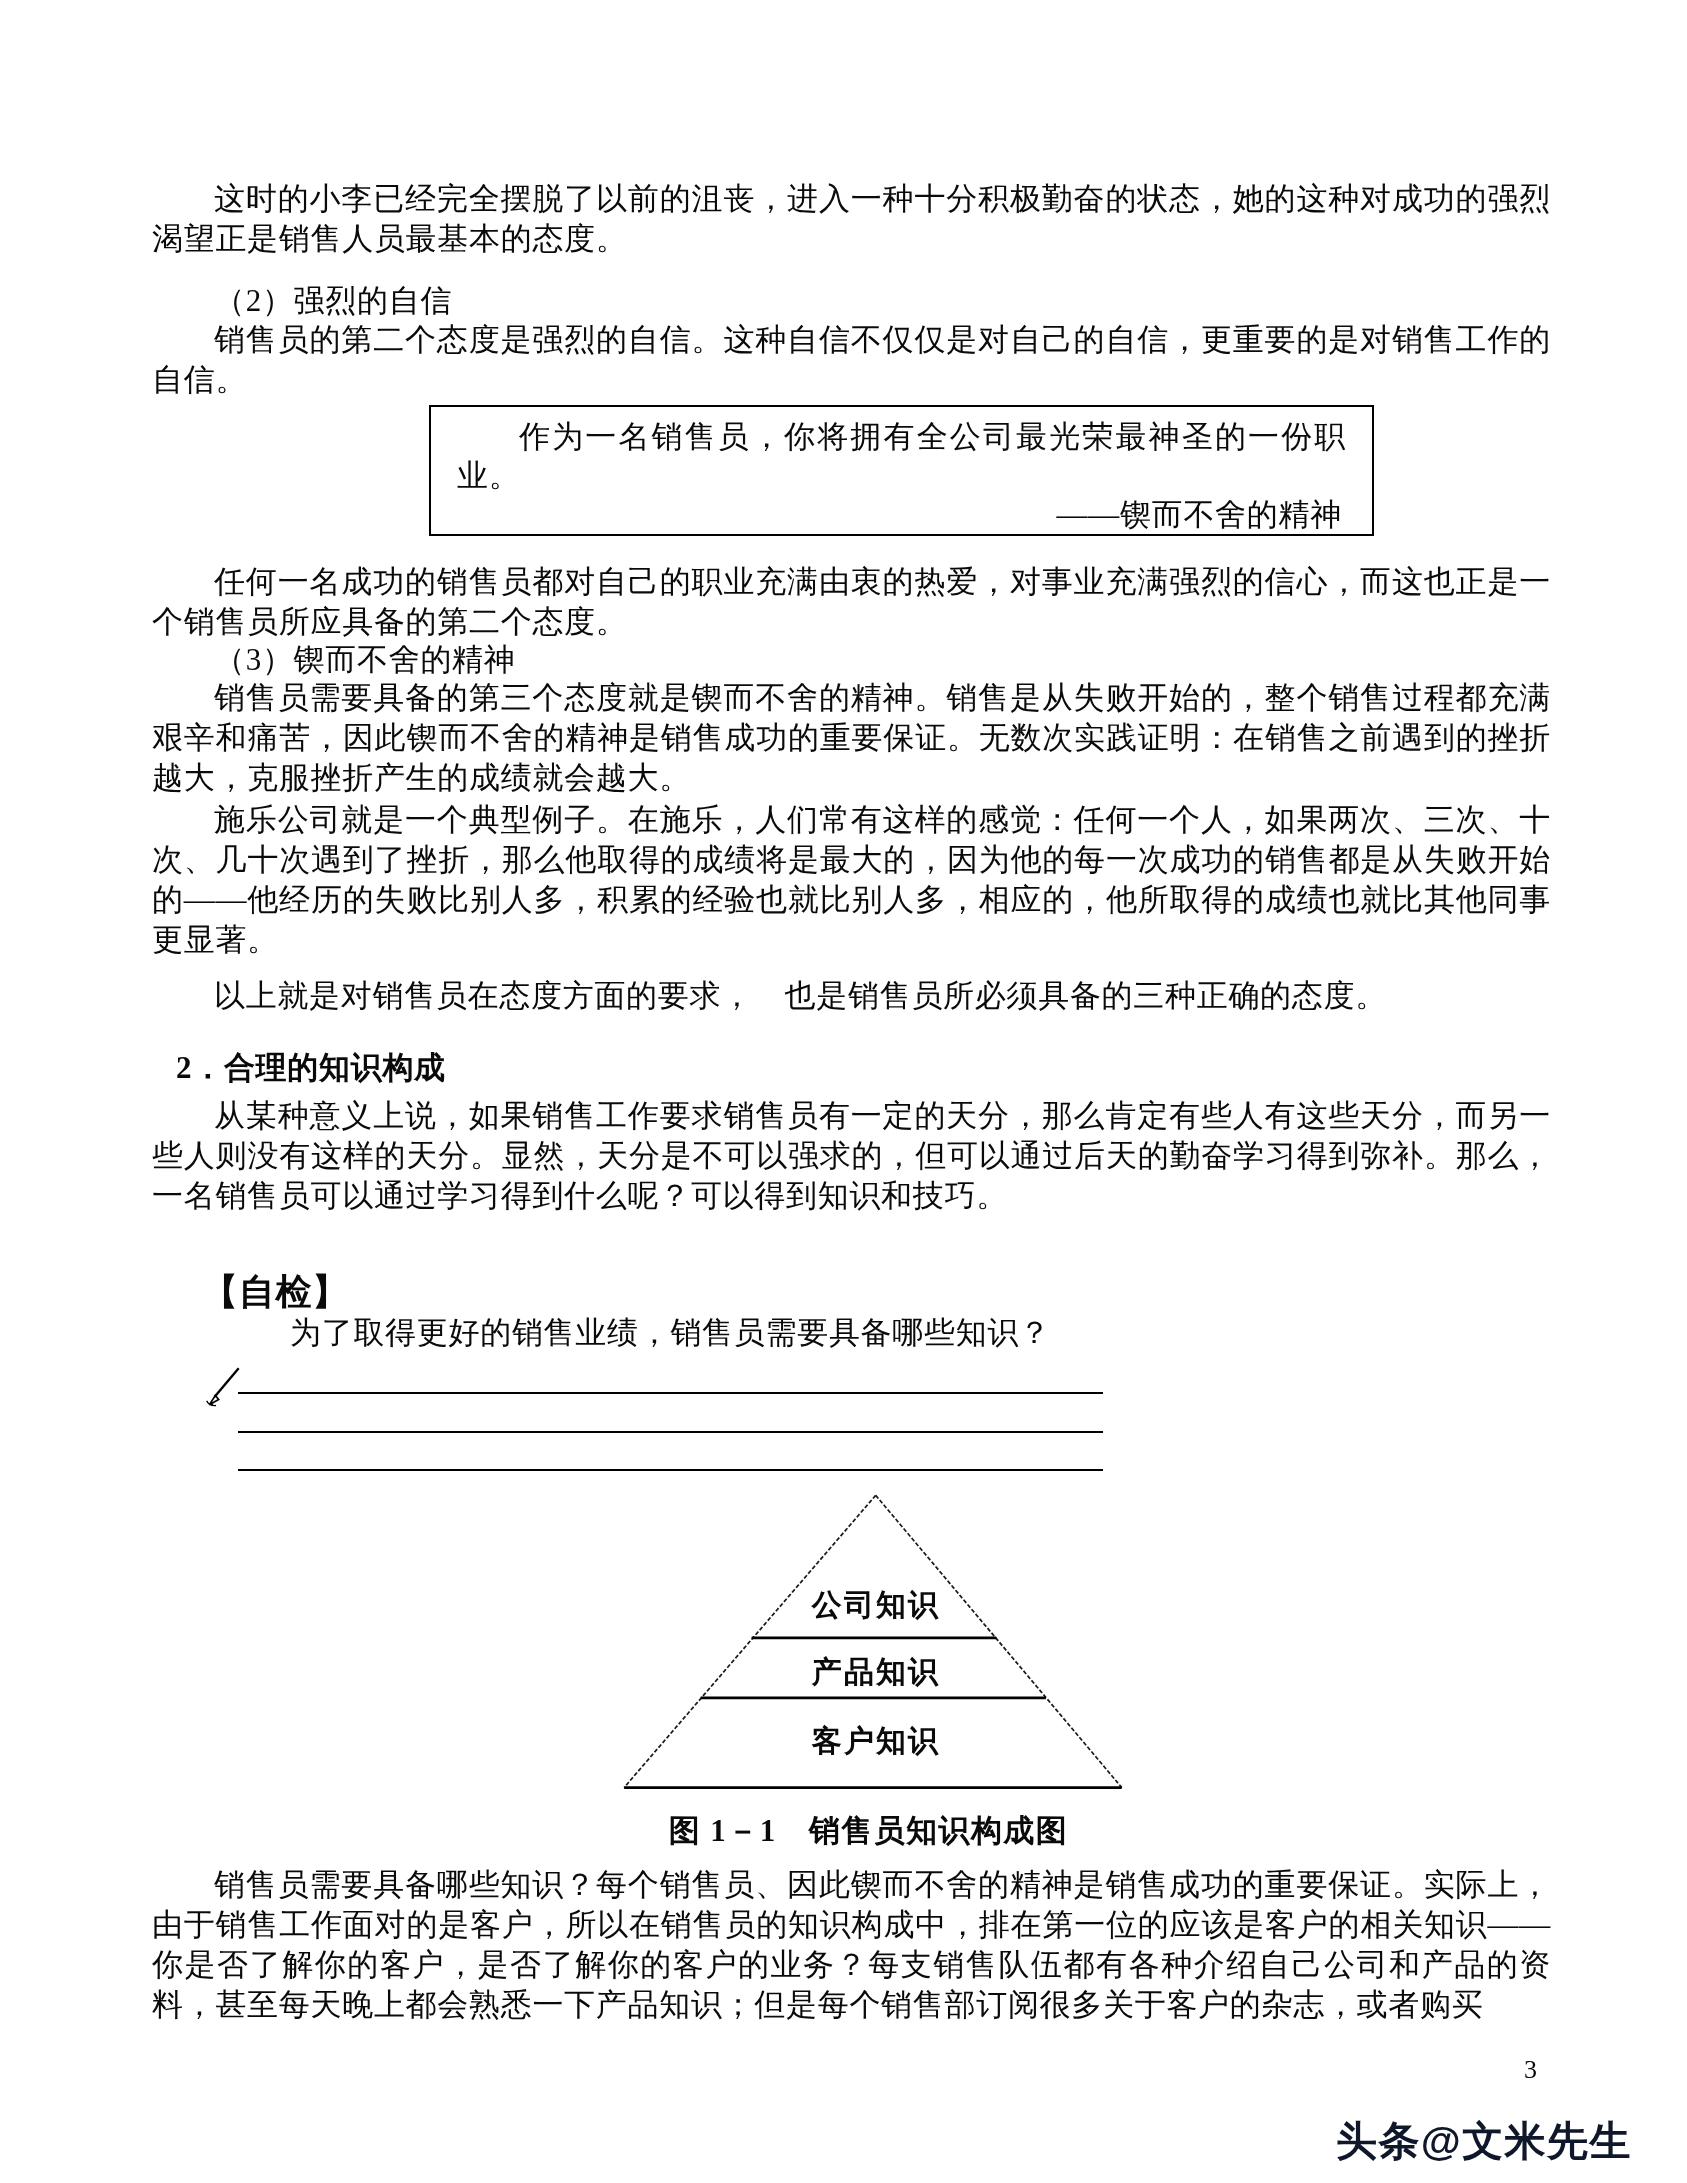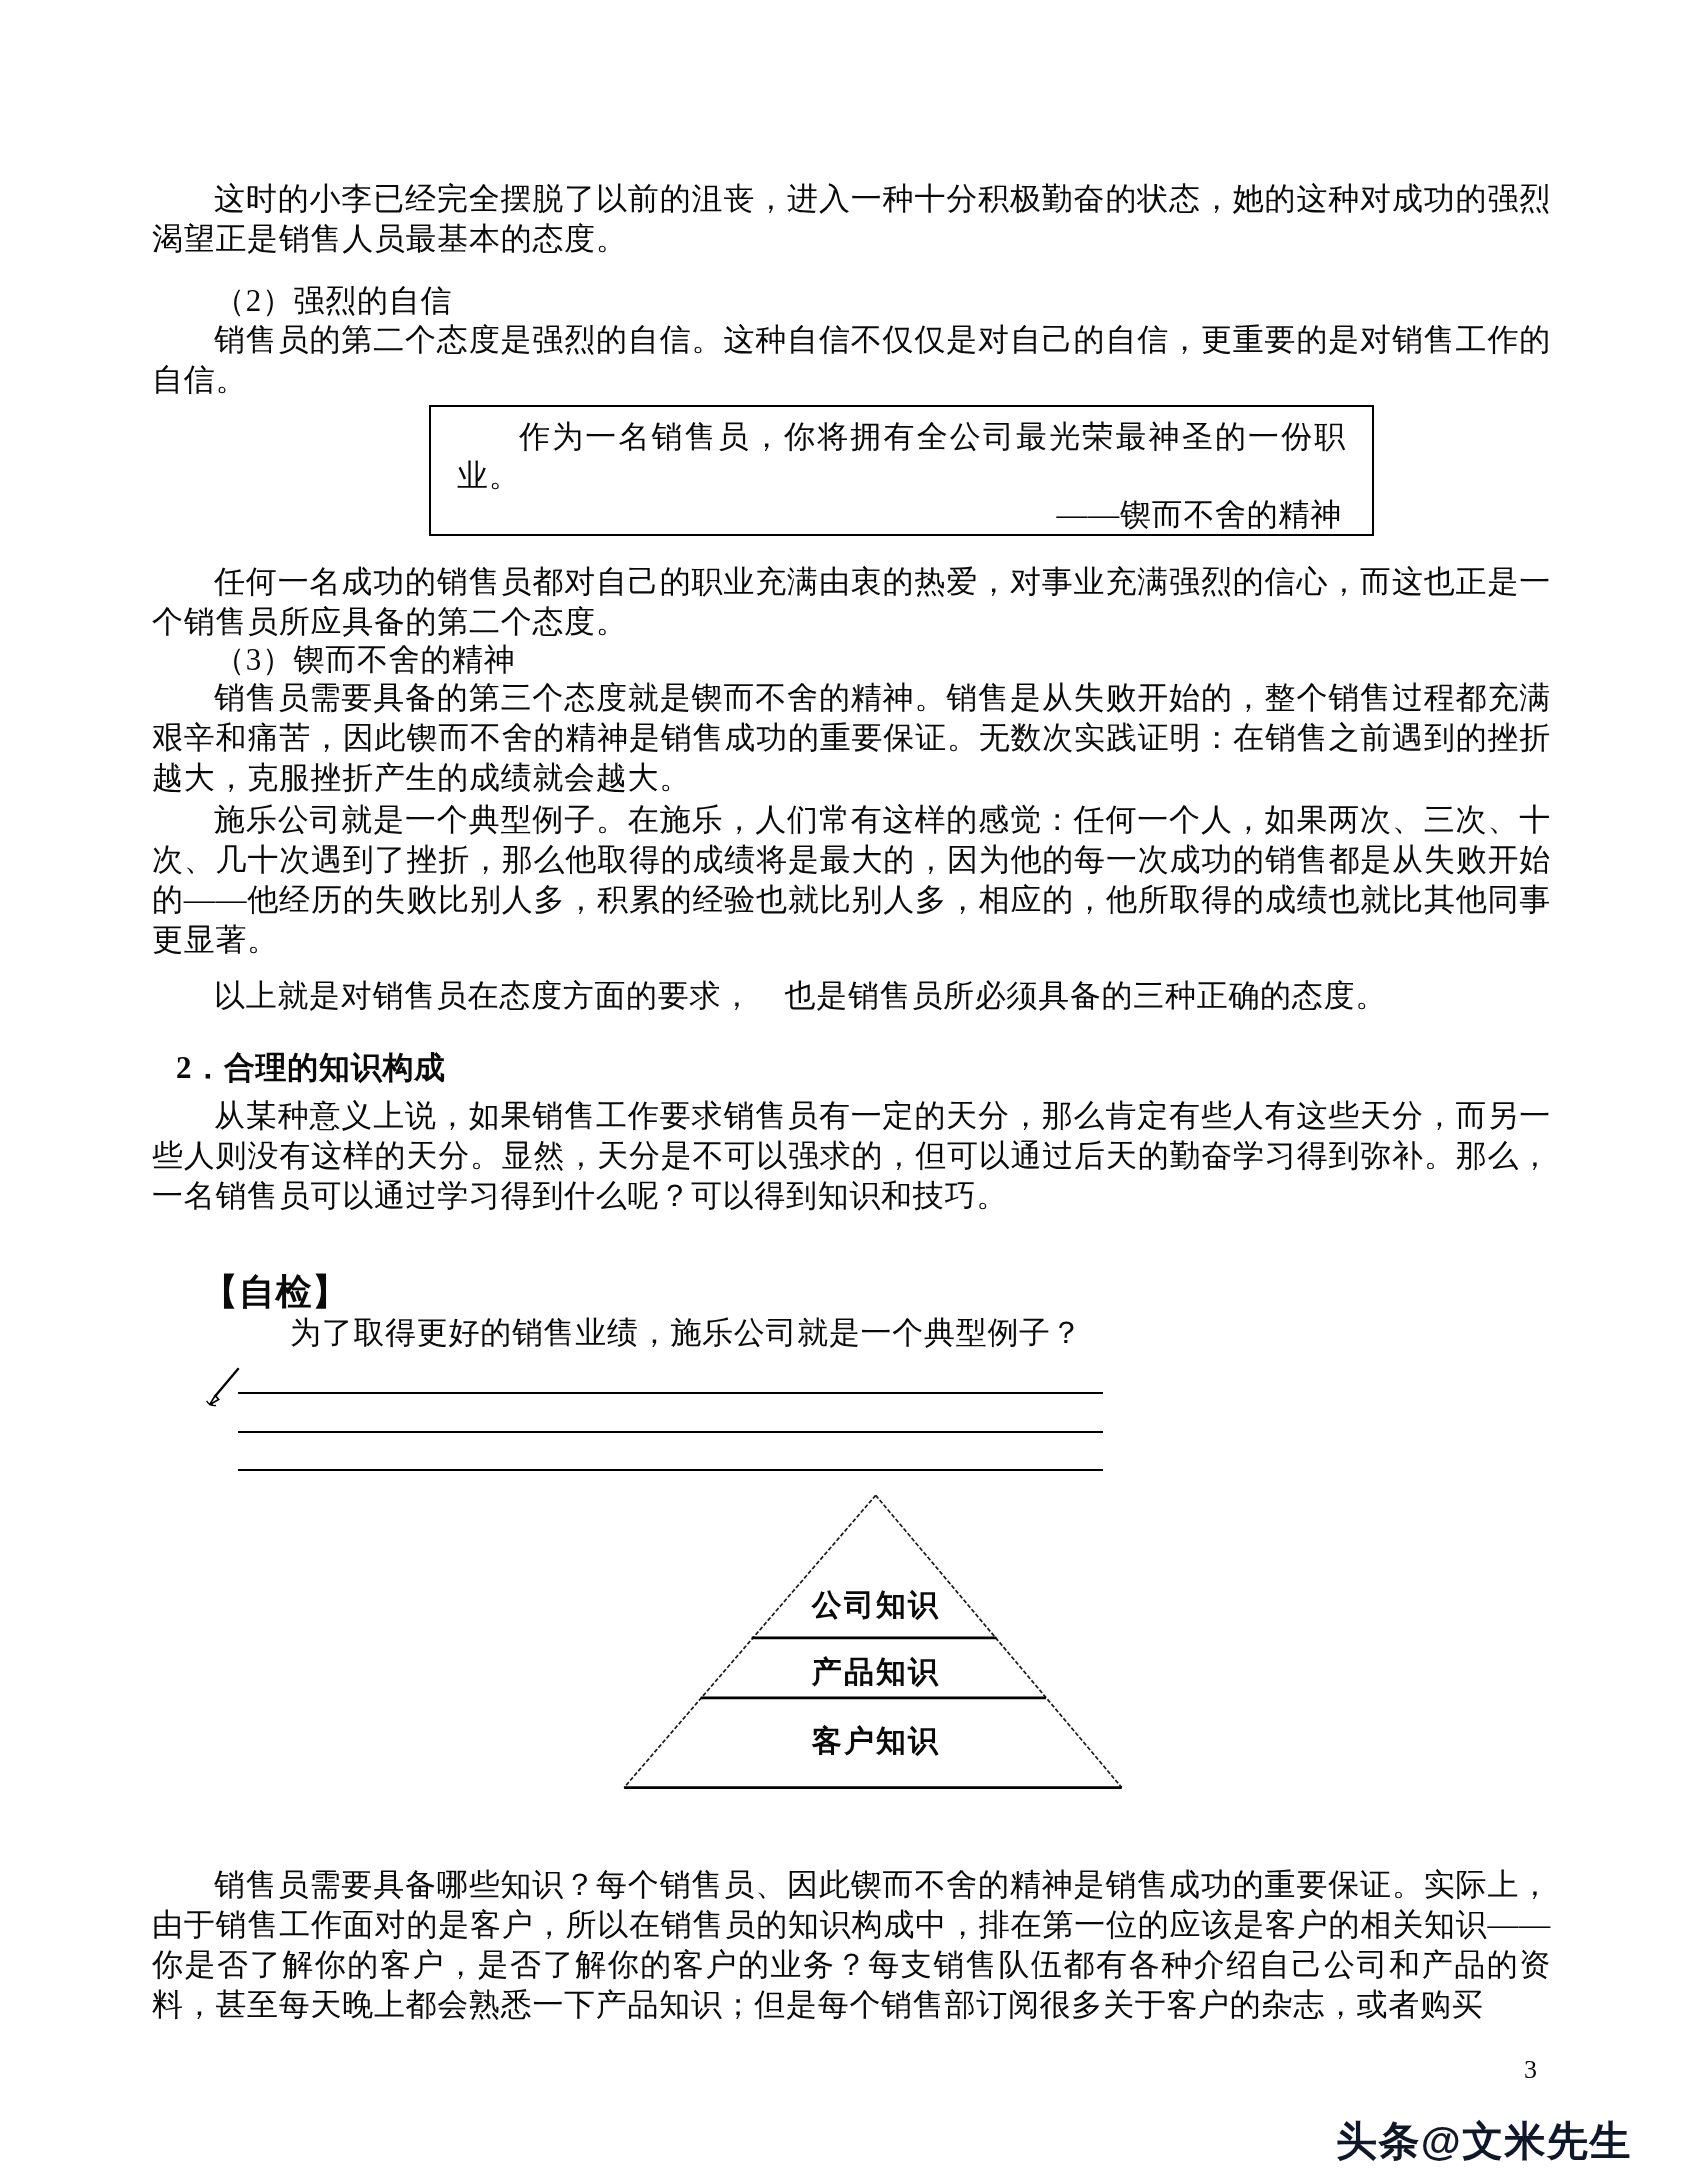--- a/index.html
+++ b/index.html
@@ -140,21 +140,21 @@
 
   <div class="para" style="top:800px">施乐公司就是一个典型例子。在施乐，人们常有这样的感觉：任何一个人，如果两次、三次、十次、几十次遇到了挫折，那么他取得的成绩将是最大的，因为他的每一次成功的销售都是从失败开始的——他经历的失败比别人多，积累的经验也就比别人多，相应的，他所取得的成绩也就比其他同事更显著。</div>
 
   <div class="para" style="top:976px">以上就是对销售员在态度方面的要求，　也是销售员所必须具备的三种正确的态度。</div>
 
   <div class="para oneline bold" style="top:1048px; left:176px; text-indent:0">2．合理的知识构成</div>
 
   <div class="para" style="top:1096px">从某种意义上说，如果销售工作要求销售员有一定的天分，那么肯定有些人有这些天分，而另一些人则没有这样的天分。显然，天分是不可以强求的，但可以通过后天的勤奋学习得到弥补。那么，一名销售员可以通过学习得到什么呢？可以得到知识和技巧。</div>
 
   <div class="selfcheck-label">【自检】</div>
-  <div class="selfcheck-q">为了取得更好的销售业绩，施乐公司就是一个典型例子？</div>
+  <div class="selfcheck-q">为了取得更好的销售业绩，销售员需要具备哪些知识？</div>
 
   <svg class="pen-icon" viewBox="0 0 60 64">
     <path d="M52 3 L16 46" stroke="#000" stroke-width="3.5" fill="none"></path>
     <path d="M17 44 L8 58 L22 50 Z" fill="none" stroke="#000" stroke-width="2.5"></path>
     <path d="M10 55 L13 58" stroke="#000" stroke-width="2"></path>
     <path d="M4 52 q4 8 14 7" stroke="#000" stroke-width="2" fill="none"></path>
   </svg>
 
   <div class="answer-line" style="top:1392px"></div>
   <div class="answer-line" style="top:1431px"></div>
@@ -169,20 +169,21 @@
       <path d="M6 430 L728 430" stroke="#000" stroke-width="4" fill="none"></path>
 
       <path d="M191 213 L546 213" stroke="#000" stroke-width="4" fill="none"></path>
       <path d="M117 300 L618 300" stroke="#000" stroke-width="4" fill="none"></path>
     </svg>
     <div class="pyramid-label" style="top:94px">公司知识</div>
     <div class="pyramid-label" style="top:161px">产品知识</div>
     <div class="pyramid-label" style="top:230px">客户知识</div>
   </div>
 
+  <div class="fig-caption">图 1－1　销售员知识构成图</div>
 
   <div class="para" style="top:1865px">销售员需要具备哪些知识？每个销售员、因此锲而不舍的精神是销售成功的重要保证。实际上，由于销售工作面对的是客户，所以在销售员的知识构成中，排在第一位的应该是客户的相关知识——你是否了解你的客户，是否了解你的客户的业务？每支销售队伍都有各种介绍自己公司和产品的资料，甚至每天晚上都会熟悉一下产品知识；但是每个销售部订阅很多关于客户的杂志，或者购买</div>
 
   <div class="page-number">3</div>
 
   <div class="watermark">头条@文米先生</div>
 
 </div>
 
 

